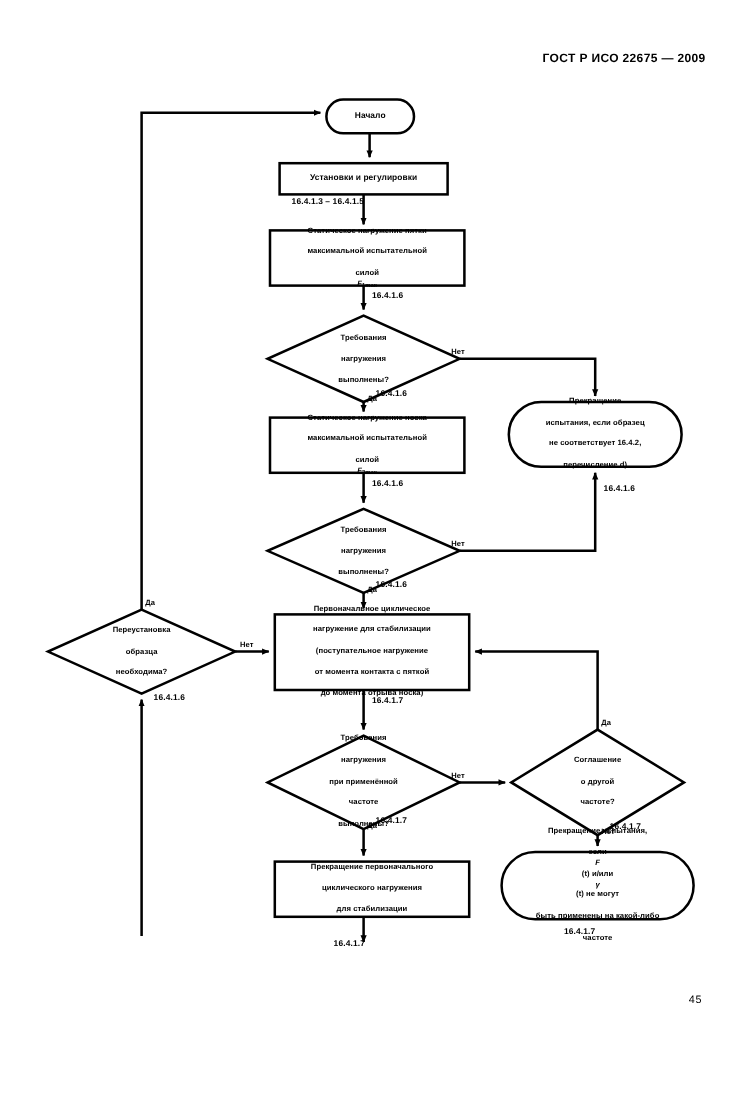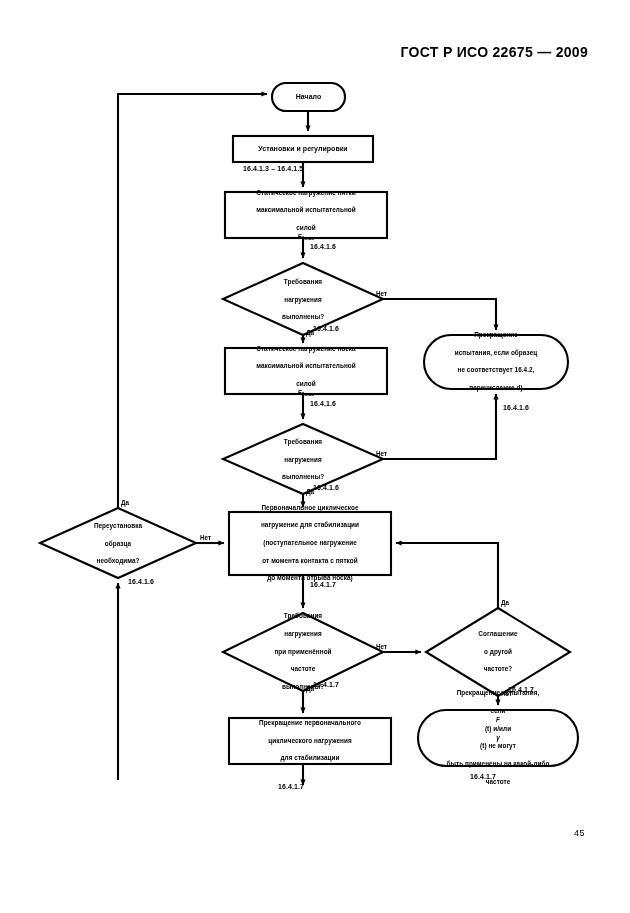--- a/index.html
+++ b/index.html
@@ -15,21 +15,21 @@
   .page{
     position:absolute;
     left:0;top:0;
     width:630px;height:913px;
   }
   
   .std-header{
     position:absolute;
     right:42px;
     top:44px;
-    font-size:14px;
+    font-size:10px;
     font-weight:bold;
     letter-spacing:.3px;
     white-space:nowrap;
     text-align:center;
   }
   
   .figure{
     position:absolute;
     left:0;top:0;
     width:630px;height:800px;

